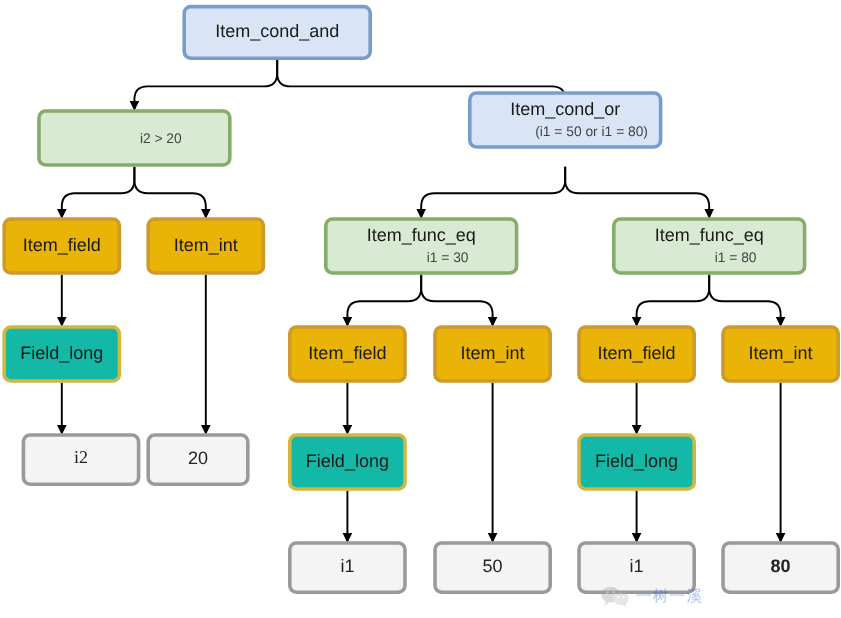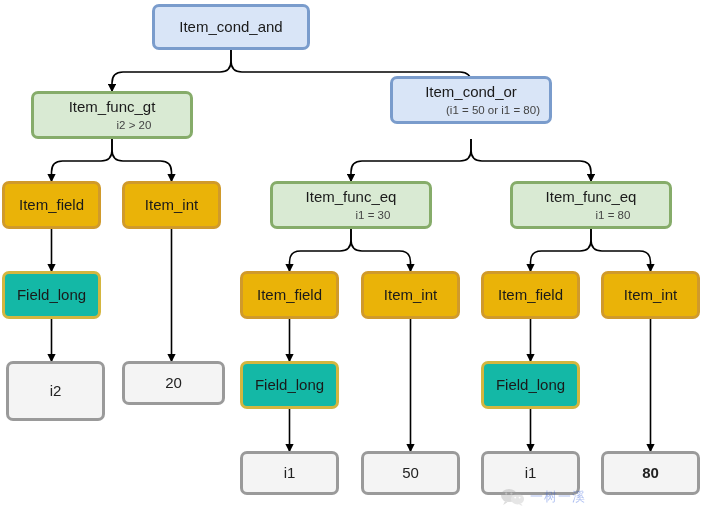--- a/index.html
+++ b/index.html
@@ -106,21 +106,20 @@
         <path d="M 530.5 409 L 530.5 451" marker-end="url(#arrow)"></path>
         <path d="M 650.5 319 L 650.5 451" marker-end="url(#arrow)"></path>
       </g>
   </svg>
 
   <div id="node-layer">
       <div class="node n-blue" style="left: 152px; top: 4px; width: 158px; height: 46px;">
         <div class="title">Item_cond_and</div>
       </div>
       <div class="node n-green" style="left: 31px; top: 91px; width: 162px; height: 48px;">
-        <div class="title">Item_func_gt</div>
         <div class="sub">i2 &gt; 20</div>
       </div>
       <div class="node n-blue" style="left: 390px; top: 76px; width: 162px; height: 48px;">
         <div class="title">Item_cond_or</div>
         <div class="sub">(i1 = 50 or i1 = 80)</div>
       </div>
       <div class="node n-orange" style="left: 2px; top: 181px; width: 99px; height: 48px;">
         <div class="title">Item_field</div>
       </div>
       <div class="node n-orange" style="left: 122px; top: 181px; width: 99px; height: 48px;">
@@ -148,24 +147,24 @@
       </div>
       <div class="node n-orange" style="left: 601px; top: 271px; width: 99px; height: 48px;">
         <div class="title">Item_int</div>
       </div>
       <div class="node n-yellow" style="left: 240px; top: 361px; width: 99px; height: 48px;">
         <div class="title">Field_long</div>
       </div>
       <div class="node n-yellow" style="left: 481px; top: 361px; width: 99px; height: 48px;">
         <div class="title">Field_long</div>
       </div>
-      <div class="node n-grey" style="left: 6px; top: 361px; width: 99px; height: 60px;">
+      <div class="node n-grey" style="left: 18px; top: 361px; width: 99px; height: 44px; font-family: Liberation Serif, serif;">
         <div class="title">i2</div>
       </div>
-      <div class="node n-grey" style="left: 122px; top: 361px; width: 103px; height: 44px;">
+      <div class="node n-grey" style="left: 122px; top: 361px; width: 86px; height: 44px;">
         <div class="title">20</div>
       </div>
       <div class="node n-grey" style="left: 240px; top: 451px; width: 99px; height: 44px;">
         <div class="title">i1</div>
       </div>
       <div class="node n-grey" style="left: 361px; top: 451px; width: 99px; height: 44px;">
         <div class="title">50</div>
       </div>
       <div class="node n-grey" style="left: 481px; top: 451px; width: 99px; height: 44px;">
         <div class="title">i1</div>

